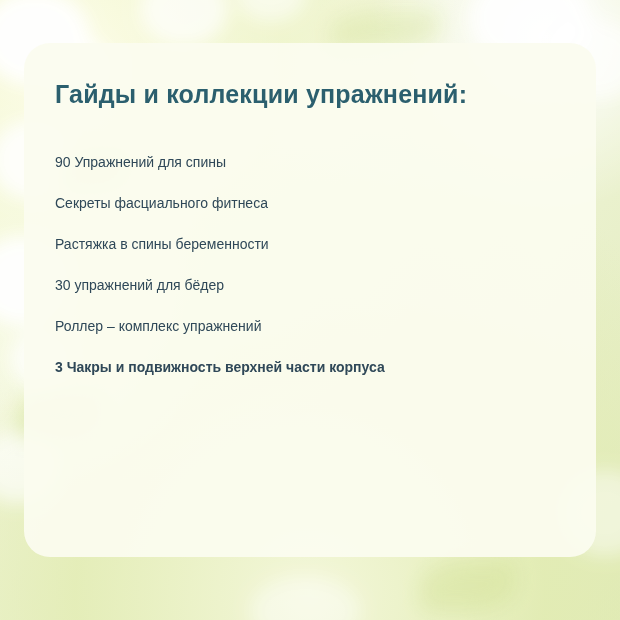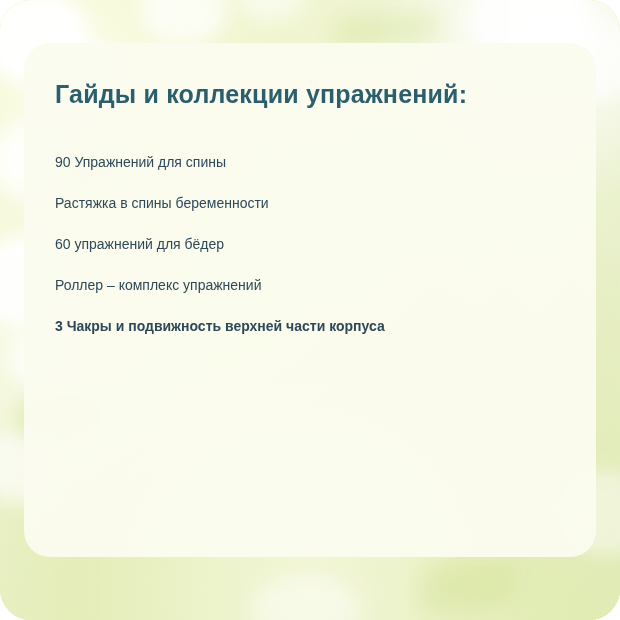--- a/index.html
+++ b/index.html
@@ -12,21 +12,20 @@
     font-family: "Liberation Sans", sans-serif;
     overflow: hidden;
   }
 
   .poster {
     position: relative;
     width: 620px;
     height: 620px;
     overflow: hidden;
     background: #bef264;
-    border-radius: 31px;
   }
 
   
   .bg-base {
     position: absolute;
     inset: 0;
     background:
       radial-gradient(circle at 88% 6%, #ffffff 0%, rgba(255,255,255,0.75) 6%, rgba(247,250,224,0.0) 22%),
       radial-gradient(circle at 10% 10%, #fdfde8 0%, rgba(240,246,200,0.6) 28%, rgba(232,240,186,0) 55%),
       radial-gradient(circle at 4% 46%, #ffffff 0%, rgba(255,255,255,0.85) 8%, rgba(238,245,205,0) 30%),
@@ -124,20 +123,21 @@
     <div class="leaf" style="left:330px; top:10px; width:110px; height:40px; opacity:0.35;"></div>
   </div>
 
   <div class="card"></div>
 
   <div class="card-inner">
     <h1 class="title">Гайды и коллекции упражнений:</h1>
 
     <ul class="list">
       <li>90 Упражнений для спины</li>
+      <li>Секреты фасциального фитнеса</li>
       <li>Растяжка  в спины беременности</li>
-      <li>60 упражнений для бёдер</li>
+      <li>30 упражнений для бёдер</li>
       <li>Роллер – комплекс упражнений</li>
       <li>3 Чакры и подвижность верхней части корпуса</li>
     </ul>
   </div>
 
 </div>
 
 </body></html>

